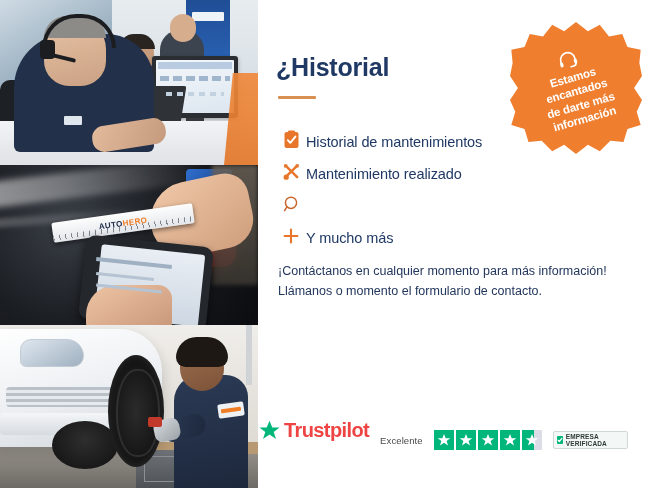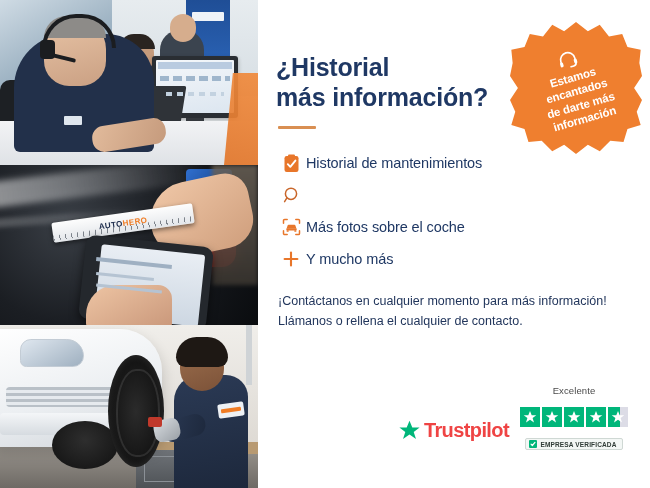--- a/index.html
+++ b/index.html
@@ -153,21 +153,21 @@
   .p3-shelf{position:absolute;right:16px;top:62px;width:30px;height:10px;background:#e4e0d9;}
 
   
   .content{position:relative;flex:1;height:488px;padding:52px 24px 0 18px;box-sizing:border-box;}
 
   .headline{margin:0;color:#1f3864;font-size:25px;line-height:1.20;font-weight:bold;
     letter-spacing:-.2px;max-width:230px;}
   .rule{width:38px;height:3px;background:#d98f52;margin:14px 0 0 2px;border-radius:1px;}
 
   .features{list-style:none;margin:18px 0 0 0;padding:0;}
-  .feature{display:flex;align-items:center;height:32px;}
+  .feature{display:flex;align-items:flex-end;height:32px;}
   .f-icon{width:30px;flex:none;display:flex;align-items:center;justify-content:center;}
   .f-label{color:#1f3864;font-size:14.5px;line-height:1;letter-spacing:-.1px;}
 
   .contact{margin:16px 0 0 2px;color:#22365c;font-size:12.5px;line-height:1.62;max-width:346px;}
   .contact span{display:block;}
 
   
   .badge{position:absolute;right:8px;top:22px;width:132px;height:132px;
     display:flex;flex-direction:column;align-items:center;justify-content:center;}
   .badge-blob{position:absolute;inset:0;background:#ef7f2f;
@@ -179,21 +179,21 @@
     display:flex;flex-direction:column;align-items:center;}
   .badge-head{width:20px;height:18px;margin-bottom:2px;}
   .badge-text{color:#ffffff;font-size:11.5px;font-weight:bold;line-height:1.24;
     letter-spacing:-.1px;width:104px;}
   .badge-text span{display:block;}
 
   
   .tp{position:absolute;right:22px;bottom:38px;display:flex;align-items:flex-end;gap:11px;}
   .tp-logo{display:flex;align-items:center;gap:3px;padding-bottom:8px;}
   .tp-word{font-size:20px;font-weight:bold;color:#ef4444;letter-spacing:-.6px;}
-  .tp-right{display:flex;flex-direction:column;align-items:center;gap:11px;}
+  .tp-right{display:flex;flex-direction:row;align-items:center;gap:11px;}
   .tp-excelente{font-size:9.5px;color:#4a4a4a;letter-spacing:.1px;}
   .tp-stars{display:flex;gap:2px;}
   .tp-star{width:20px;height:20px;background:#00b67a;display:flex;align-items:center;
     justify-content:center;position:relative;}
   .tp-star.partial{background:#dcdce6;}
   .tp-star.partial:before{content:"";position:absolute;left:0;top:0;width:62%;height:100%;background:#00b67a;}
   .tp-verified{display:flex;align-items:center;gap:3px;border:1px solid #cfd8d4;
     background:#f3f7f5;border-radius:2px;padding:1px 5px 1px 3px;}
   .tp-vcheck{width:8px;height:8px;background:#00b67a;border-radius:1px;display:flex;
     align-items:center;justify-content:center;}
@@ -273,82 +273,78 @@
       <div class="p3-glove"></div>
       <div class="p3-tool"></div>
     </div>
 
   </div>
 
   <div class="content">
 
     <h1 class="headline">
       <span>¿Historial</span><br>
-      <span>más información?</span>
     </h1>
     <div class="rule"></div>
 
     <ul class="features">
 
       <li class="feature">
         <span class="f-icon">
           <svg width="17" height="19" viewBox="0 0 17 19">
             <rect x="1.5" y="2" width="14" height="16" rx="2.2" fill="#e8762a"></rect>
             <rect x="5" y="0.6" width="7" height="3.2" rx="1.1" fill="#e8762a"></rect>
             <path d="M4.8 10.2 L7.3 12.8 L12.4 6.6" fill="none" stroke="#ffffff" stroke-width="1.9" stroke-linecap="round" stroke-linejoin="round"></path>
           </svg>
         </span>
         <span class="f-label">Historial de mantenimientos</span>
       </li>
 
+      <li class="feature">
+        <span class="f-icon">
+          <svg width="19" height="19" viewBox="0 0 19 19">
+            <g stroke="#e8762a" stroke-width="2.5" stroke-linecap="round">
+              <line x1="3.6" y1="3.6" x2="15.2" y2="15.2"></line>
+              <line x1="15.2" y1="3.6" x2="3.6" y2="15.2"></line>
+            </g>
+            <path d="M2.2 2.2 L5.4 2.4 L5.2 5.6 L2.0 5.4 Z" fill="#e8762a"></path>
+            <path d="M16.8 2.2 L16.6 5.4 L13.4 5.6 L13.6 2.4 Z" fill="#e8762a"></path>
+            <circle cx="4.2" cy="15.2" r="2.6" fill="#e8762a"></circle>
+          </svg>
+        </span>
+        <span class="f-label">Mantenimiento realizado</span>
+      </li>
 
       <li class="feature">
         <span class="f-icon">
           <svg width="18" height="18" viewBox="0 0 18 18">
             <circle cx="9" cy="7.8" r="5.6" fill="none" stroke="#c9662a" stroke-width="1.5"></circle>
             <line x1="4.9" y1="11.9" x2="2.6" y2="15.6" stroke="#c9662a" stroke-width="1.5" stroke-linecap="round"></line>
           </svg>
         </span>
       </li>
 
-      <li class="feature">
-        <span class="f-icon">
-          <svg width="19" height="18" viewBox="0 0 19 18">
-            <g fill="none" stroke="#e8762a" stroke-width="1.5" stroke-linecap="round">
-              <path d="M1.5 5.2 V2.6 A1.1 1.1 0 0 1 2.6 1.5 H5.2"></path>
-              <path d="M13.8 1.5 H16.4 A1.1 1.1 0 0 1 17.5 2.6 V5.2"></path>
-              <path d="M17.5 12.8 V15.4 A1.1 1.1 0 0 1 16.4 16.5 H13.8"></path>
-              <path d="M5.2 16.5 H2.6 A1.1 1.1 0 0 1 1.5 15.4 V12.8"></path>
-            </g>
-            <path d="M4.6 10.6 L5.6 7.4 A1 1 0 0 1 6.6 6.7 H12.4 A1 1 0 0 1 13.4 7.4 L14.4 10.6 Z" fill="#e8762a"></path>
-            <rect x="4.3" y="10.2" width="10.4" height="2.3" rx="0.7" fill="#e8762a"></rect>
-            <rect x="4.6" y="12.3" width="2.1" height="1.5" rx="0.5" fill="#e8762a"></rect>
-            <rect x="12.3" y="12.3" width="2.1" height="1.5" rx="0.5" fill="#e8762a"></rect>
-          </svg>
-        </span>
-        <span class="f-label">Más fotos sobre el coche</span>
-      </li>
 
       <li class="feature">
         <span class="f-icon">
           <svg width="18" height="18" viewBox="0 0 18 18">
             <g stroke="#e8762a" stroke-width="2.1" stroke-linecap="round">
               <line x1="9" y1="2.6" x2="9" y2="15.4"></line>
               <line x1="2.6" y1="9" x2="15.4" y2="9"></line>
             </g>
           </svg>
         </span>
         <span class="f-label">Y mucho más</span>
       </li>
 
     </ul>
 
     <p class="contact">
       <span>¡Contáctanos en cualquier momento para más información!</span>
-      <span>Llámanos o rellena el cualquier de contacto.</span>
+      <span>Llámanos o momento el formulario de contacto.</span>
     </p>
 
     <div class="badge">
       <div class="badge-blob"></div>
       <div class="badge-inner">
         <svg class="badge-head" viewBox="0 0 22 20">
           <path d="M3 12 V9.6 A8 8 0 0 1 19 9.6 V12" fill="none" stroke="#ffffff" stroke-width="1.8" stroke-linecap="round"></path>
           <path d="M19 12 V14.6 A3.4 3.4 0 0 1 15.6 18 H12.4" fill="none" stroke="#ffffff" stroke-width="1.8" stroke-linecap="round"></path>
           <rect x="1.4" y="10.6" width="3.4" height="5.4" rx="1.5" fill="#ffffff"></rect>
           <rect x="17.2" y="10.6" width="3.4" height="5.4" rx="1.5" fill="#ffffff"></rect>

